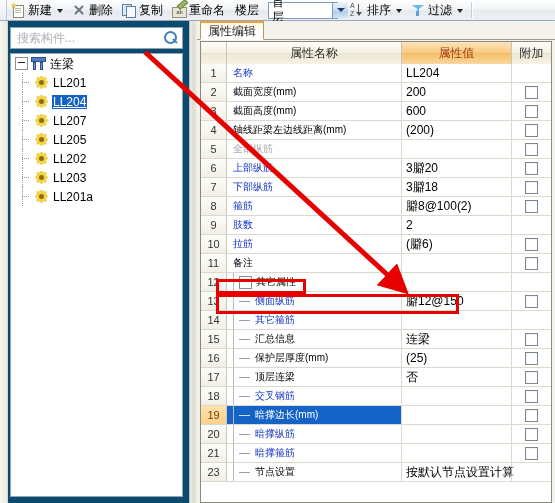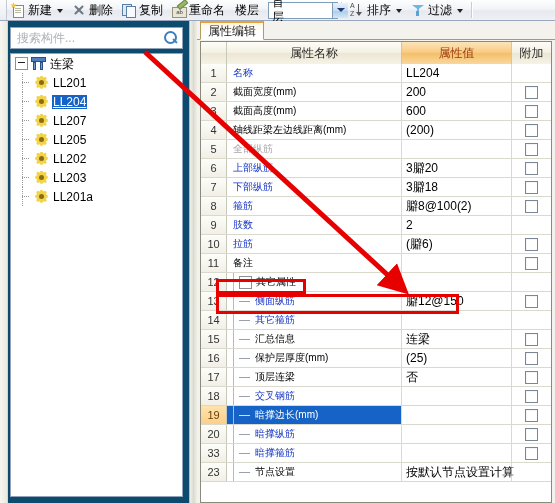--- a/index.html
+++ b/index.html
@@ -567,21 +567,21 @@
               <span class="vline"></span>
               <span class="dash"></span>
               <span>暗撑纵筋</span>
             </div>
             <div class="c-val"></div>
             <div class="c-ext">
               <span class="chk"></span>
             </div>
           </div>
           <div class="grow">
-            <div class="c-num">33</div>
+            <div class="c-num">21</div>
             <div class="c-name blue">
               <span class="vline"></span>
               <span class="dash"></span>
               <span>暗撑箍筋</span>
             </div>
             <div class="c-val"></div>
             <div class="c-ext">
               <span class="chk"></span>
             </div>
           </div>

